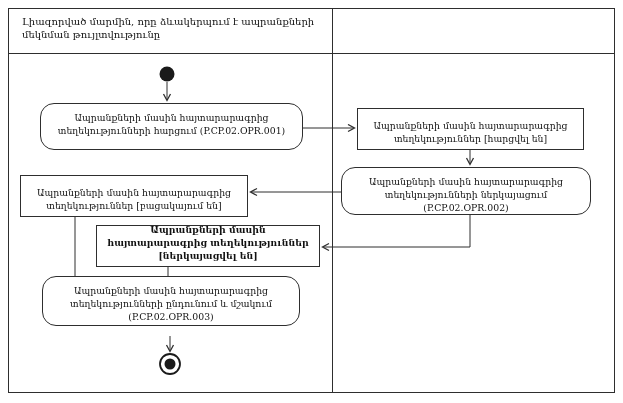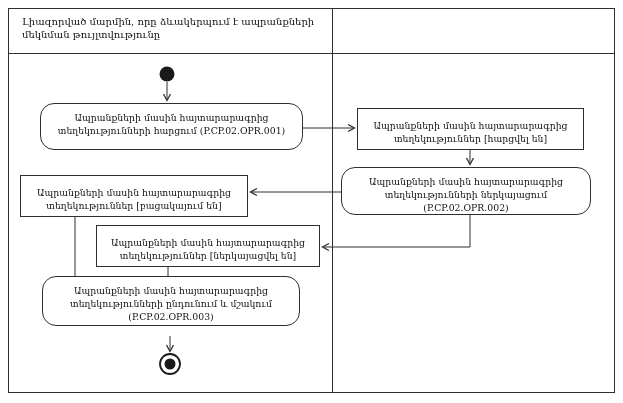--- a/index.html
+++ b/index.html
@@ -21,21 +21,21 @@
     position:absolute;background:#ffffff;border:1px solid #2e2e2e;box-sizing:border-box;
     display:flex;justify-content:center;text-align:center;
     font-size:9.3px;line-height:13px;padding:4px 8px;
   }
   .node.activity{border-radius:14px;align-items:flex-start;padding-top:7px;}
   .node.state{align-items:flex-end;}
   .n-query{left:40px;top:103px;width:263px;height:47px;}
   .n-queried{left:357px;top:108px;width:227px;height:42px;}
   .n-submit{left:341px;top:167px;width:250px;height:48px;}
   .n-missing{left:20px;top:175px;width:228px;height:42px;}
-  .n-submitted{left:96px;top:225px;width:224px;height:42px;}
+  .n-submitted{left:96px;top:225px;width:224px;height:42px;font-weight:bold;}
   .n-process{left:42px;top:276px;width:258px;height:50px;}
 </style>
 </head>
 <body>
 
 <div class="screen">
 
   <div class="frame"></div>
   <div class="vdivider"></div>
   <div class="hsep"></div>

